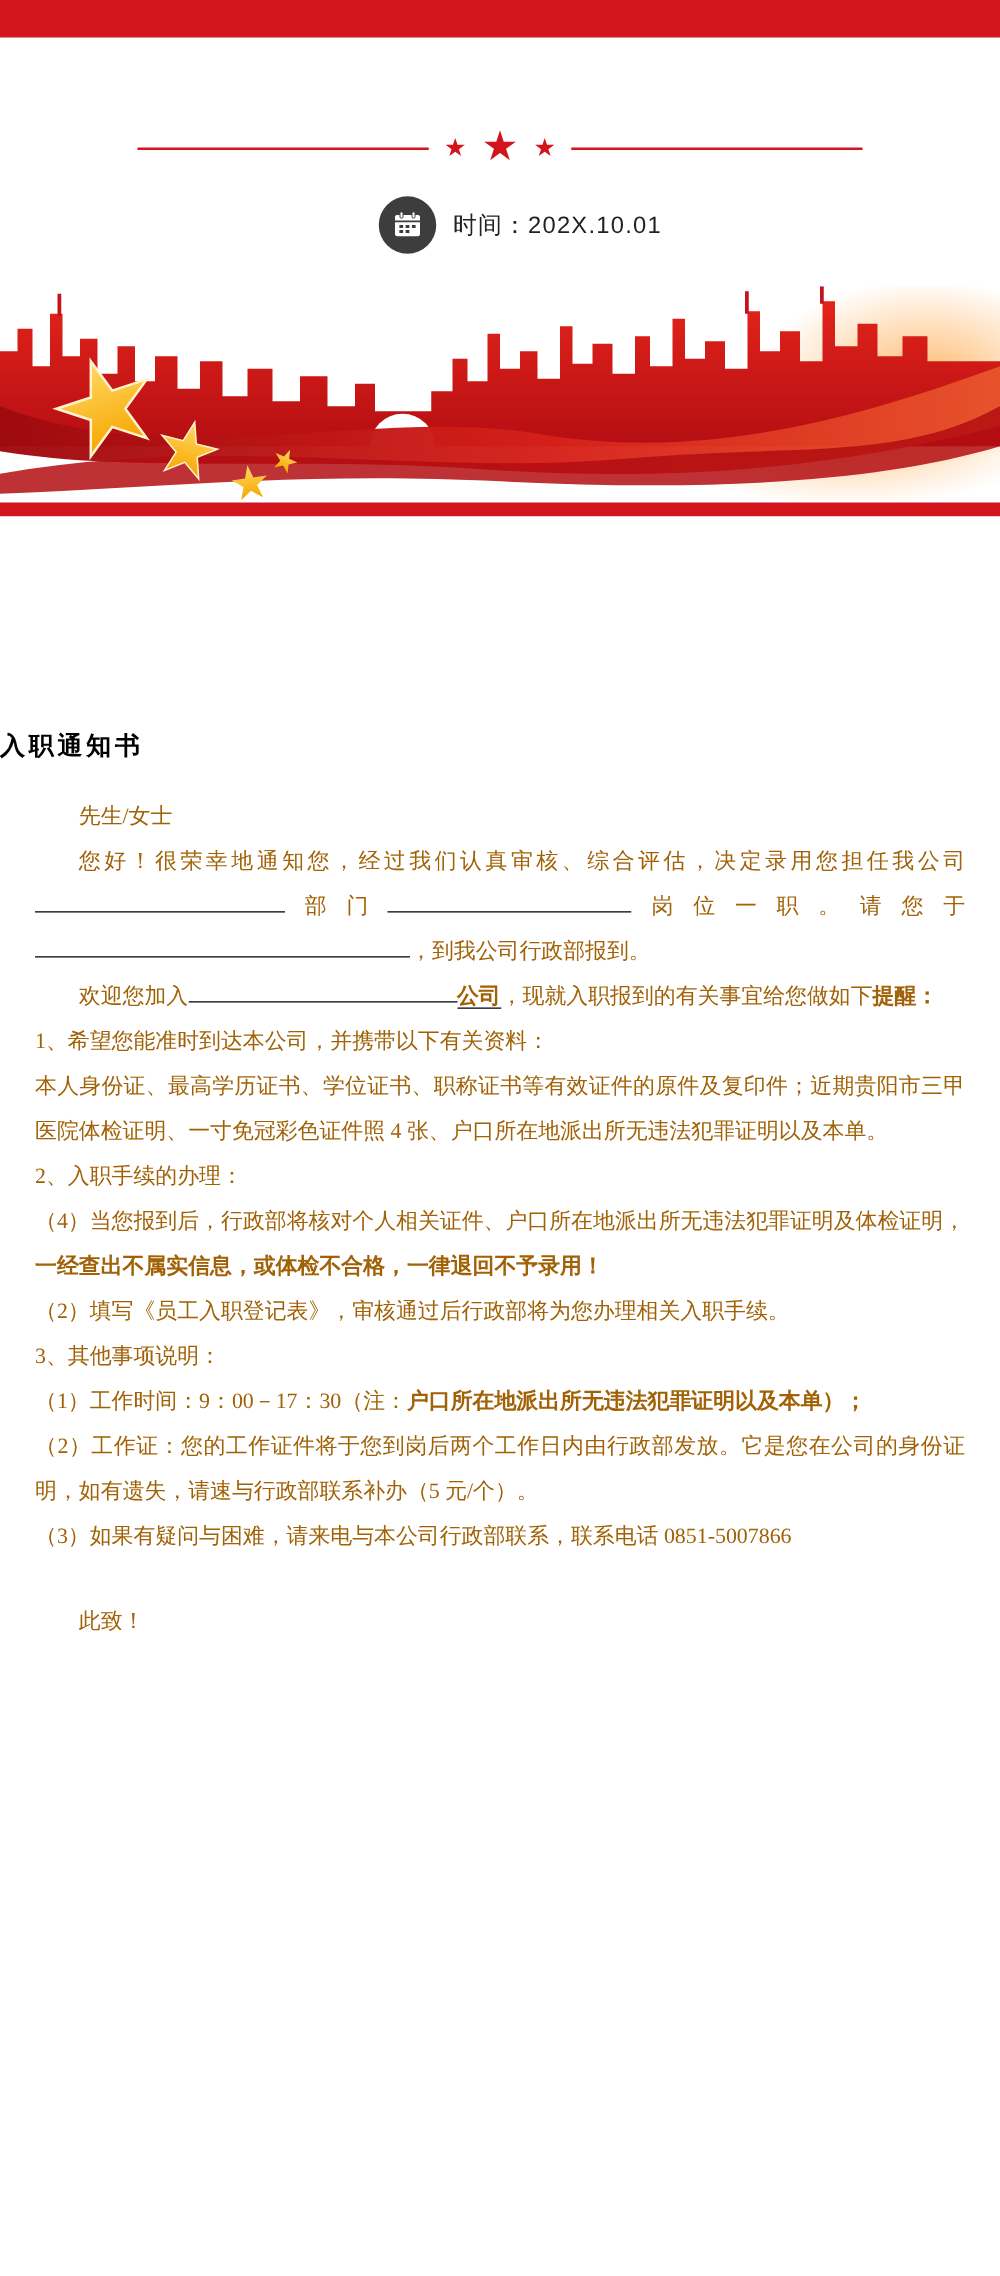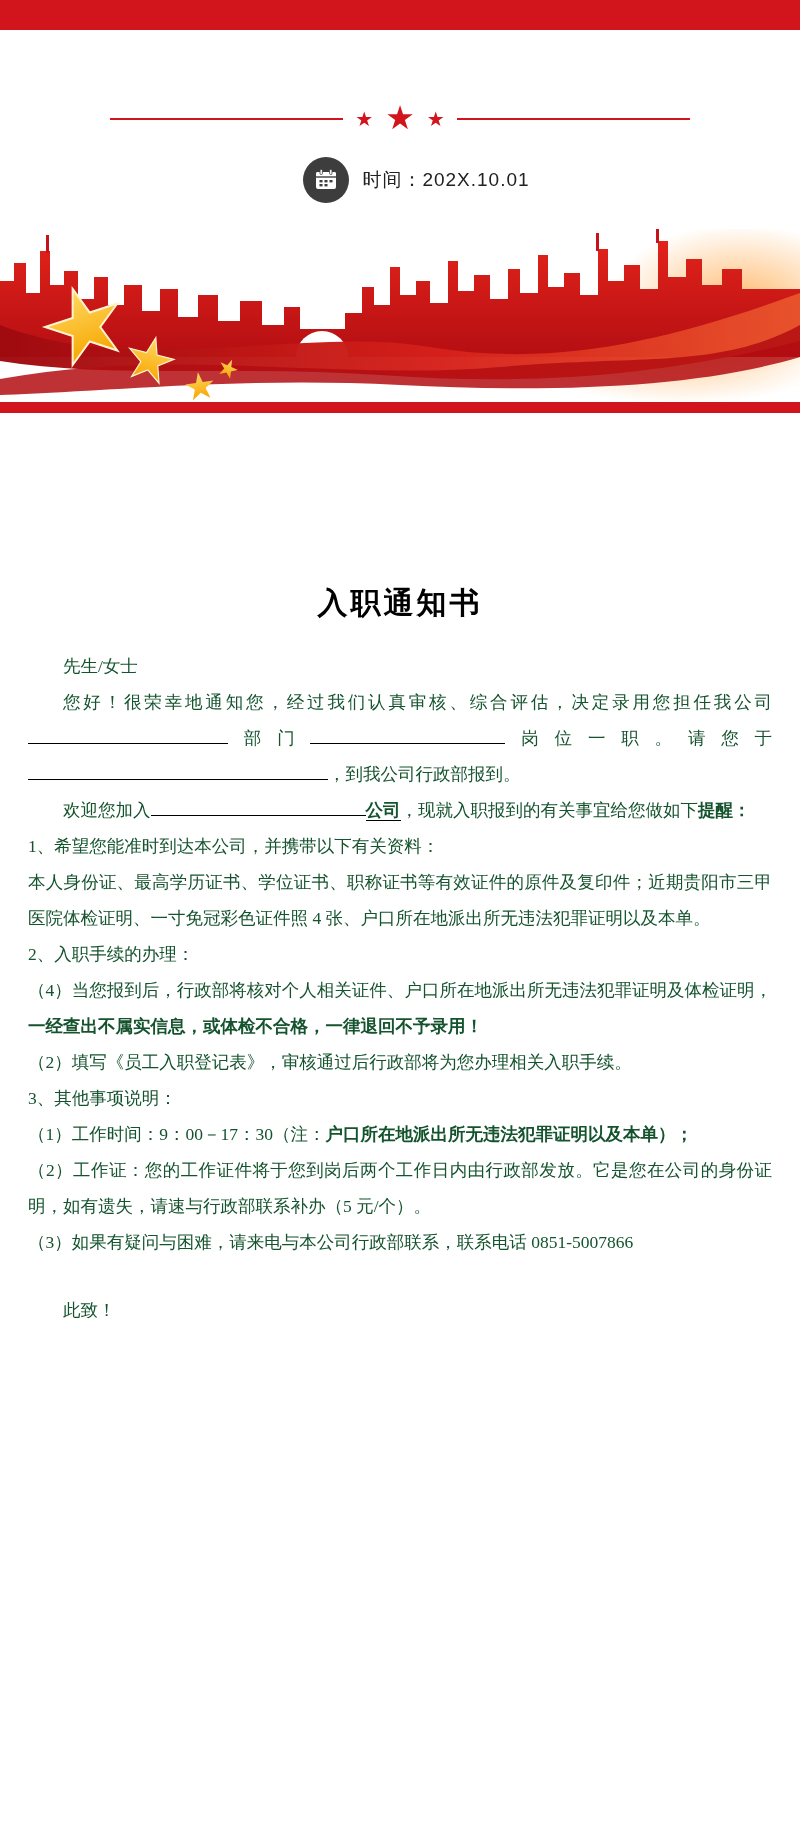--- a/index.html
+++ b/index.html
@@ -31,26 +31,26 @@
     font-family:"Liberation Sans","DejaVu Sans",sans-serif;
     font-size:19px; color:#222; letter-spacing:1px;
   }
 
   
   .banner { margin-top:26px; line-height:0; }
   .red-strip { height:11px; width:100%; background:#d2151c; margin-top:1px; }
 
   
   .doc-title {
-    margin-top:170px; text-align:center; font-size:30px; font-weight:bold;
+    margin-top:170px; font-size:20px; font-weight:bold;
     letter-spacing:3px; color:#000;
   }
   .content {
     margin-top:24px; padding:0 28px; font-size:17.5px; line-height:36px;
-    text-align:justify; color:#14532d;
+    text-align:justify; color:#a16207;
   }
   .content p { margin:0; }
   .indent { text-indent:2em; }
   .b {
     font-weight:bold;
     font-family:"Liberation Sans","DejaVu Sans",sans-serif;
   }
   .ul { border-bottom:1.5px solid #000;margin-top:44px; }
   .blank {
     display:inline-block; height:0.95em; border-bottom:1.5px solid #000;

